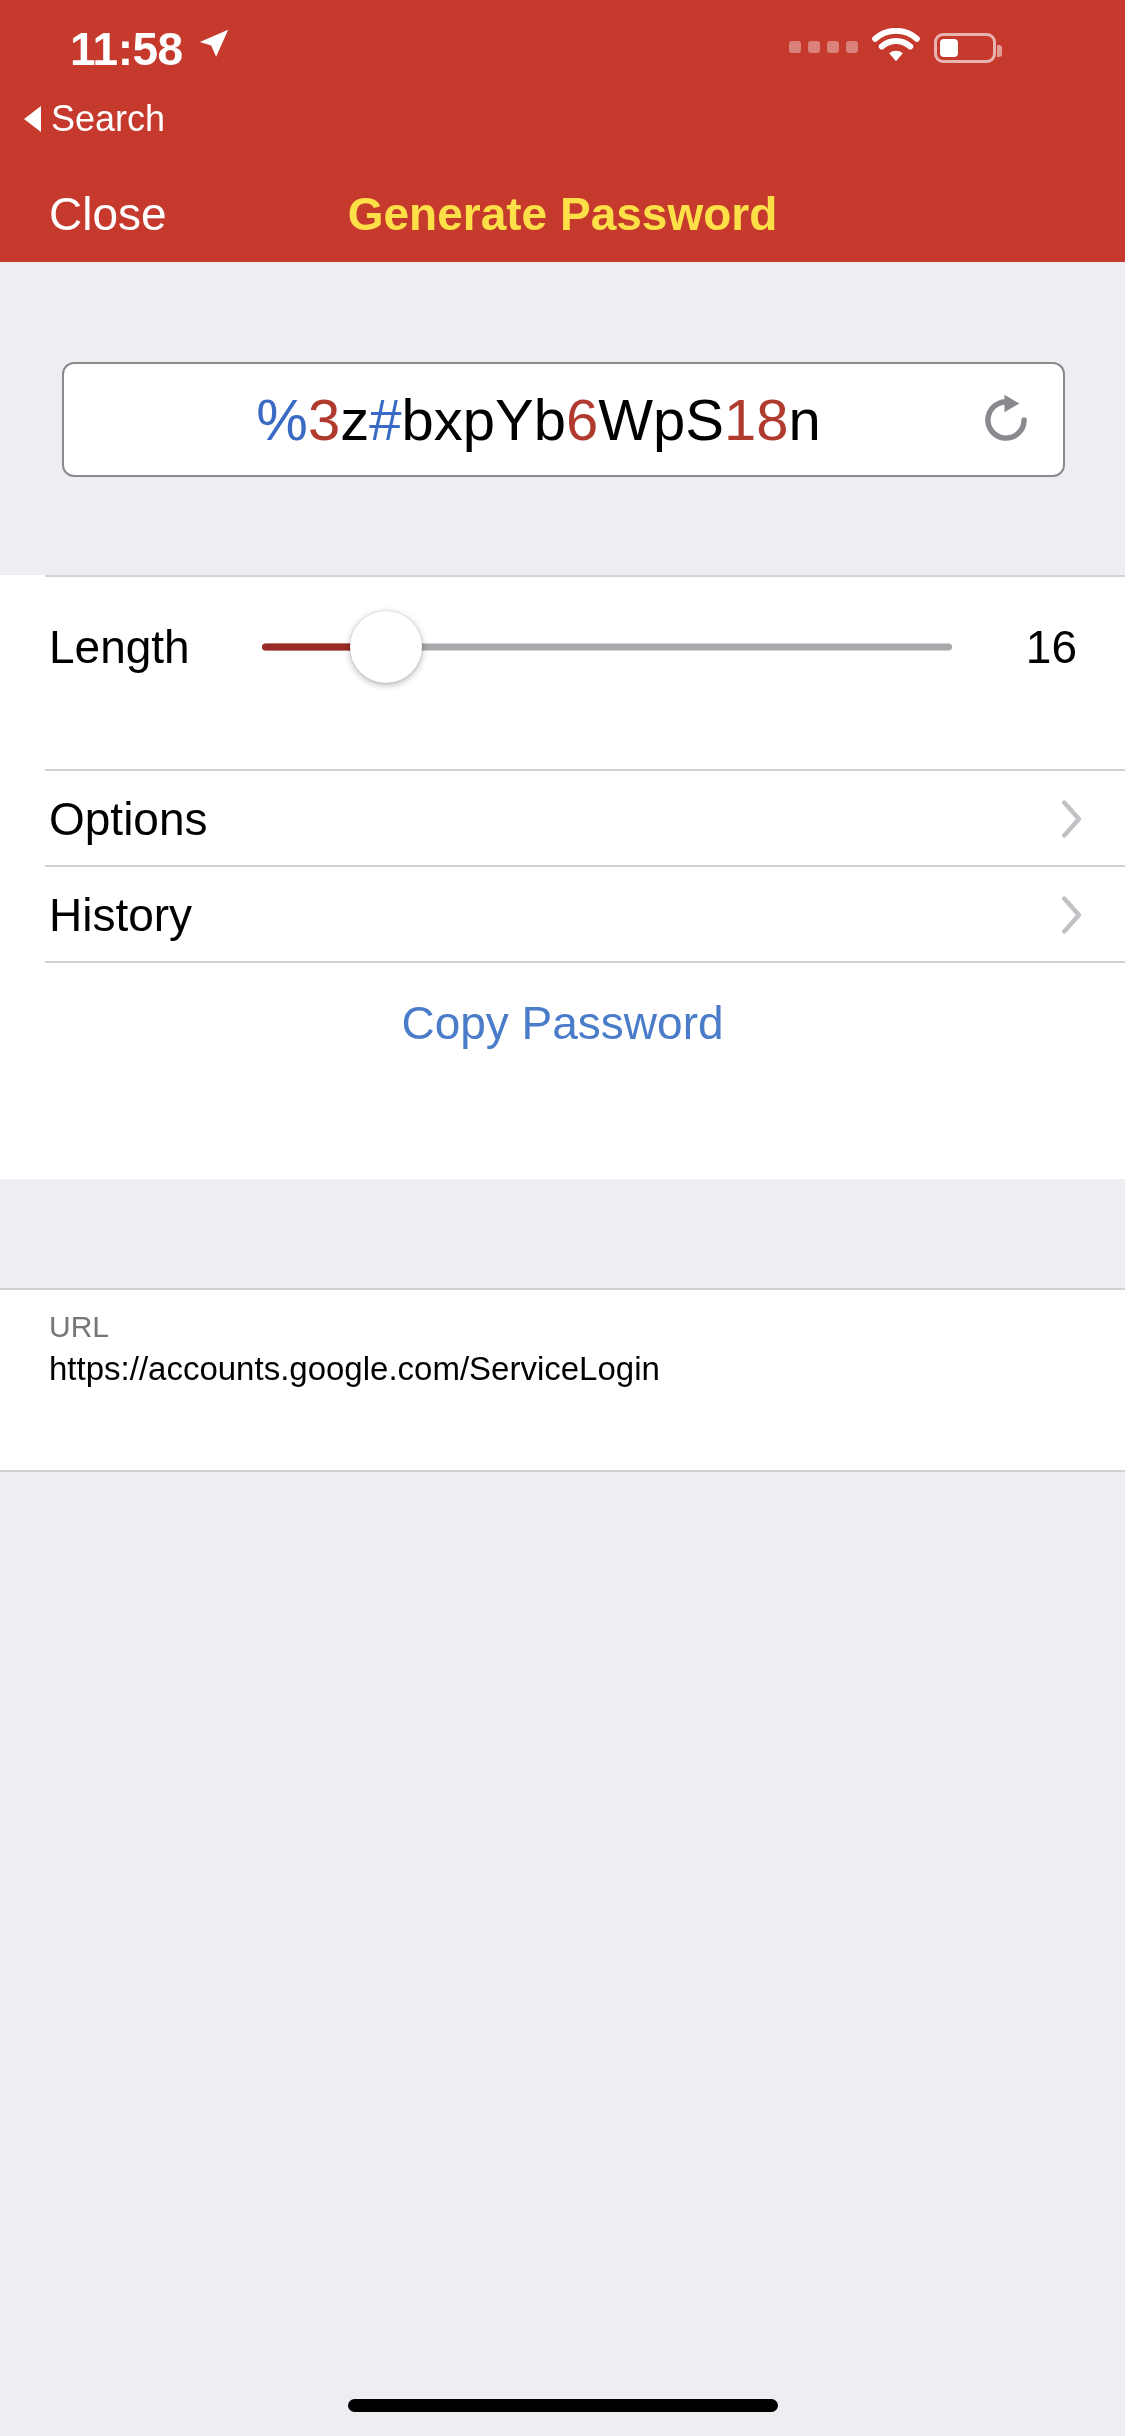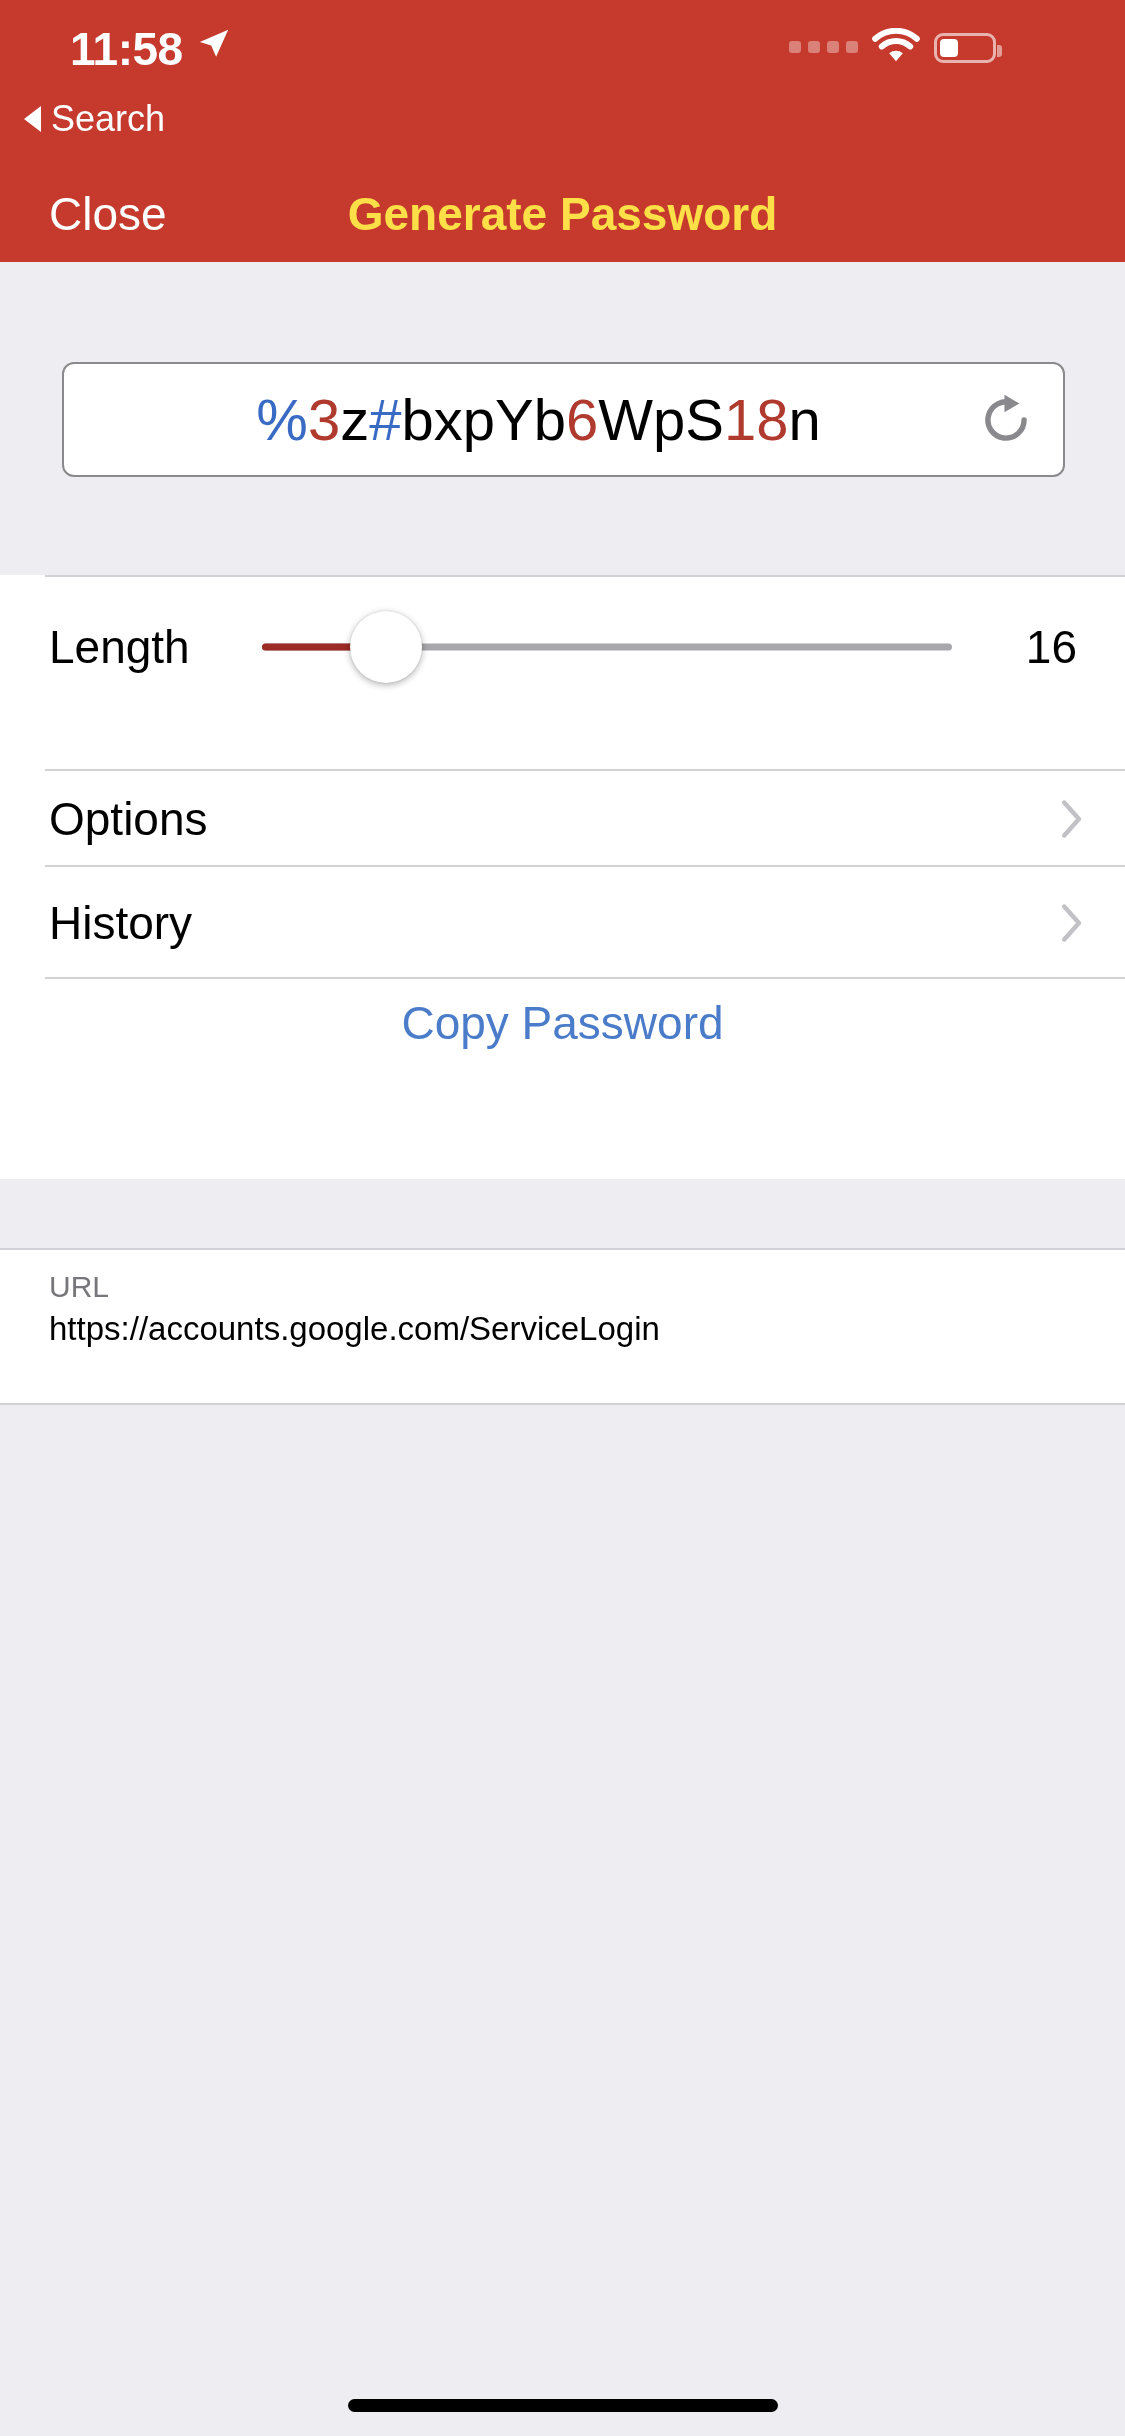--- a/index.html
+++ b/index.html
@@ -122,30 +122,30 @@
     box-shadow: 0 2px 7px rgba(0,0,0,0.30), 0 0 2px rgba(0,0,0,0.14);
   }
   .len-val {
     position: absolute; right: 48px; top: 50%; transform: translateY(-50%);
     font-size: 46px; color: #000000;
   }
 
   
   .opt-group { top: 771px; height: 408px; }
   .r-opt { position: absolute; left: 0; top: 0; width: 1125px; height: 96px; }
-  .r-hist { position: absolute; left: 0; top: 96px; width: 1125px; height: 112px; border-radius: 10px; }
+  .r-hist { position: absolute; left: 0; top: 96px; width: 1125px; height: 96px; border-radius: 10px; }
   .r-copy { position: absolute; left: 0; top: 192px; width: 1125px; height: 120px; }
   .center-action {
     width: 100%; height: 100%;
     display: flex; align-items: center; justify-content: center;
     font-size: 46px; color: #4a7cc9;
   }
 
   
-  .url-group { top: 1248px; height: 157px; }
+  .url-group { top: 1288px; height: 184px; }
   .url-label {
     position: absolute; left: 49px; top: 22px;
     font-size: 30px; color: #76767b;
   }
   .url-value {
     position: absolute; left: 49px; top: 62px;
     font-size: 33px; color: #000000;
   }
 
   

